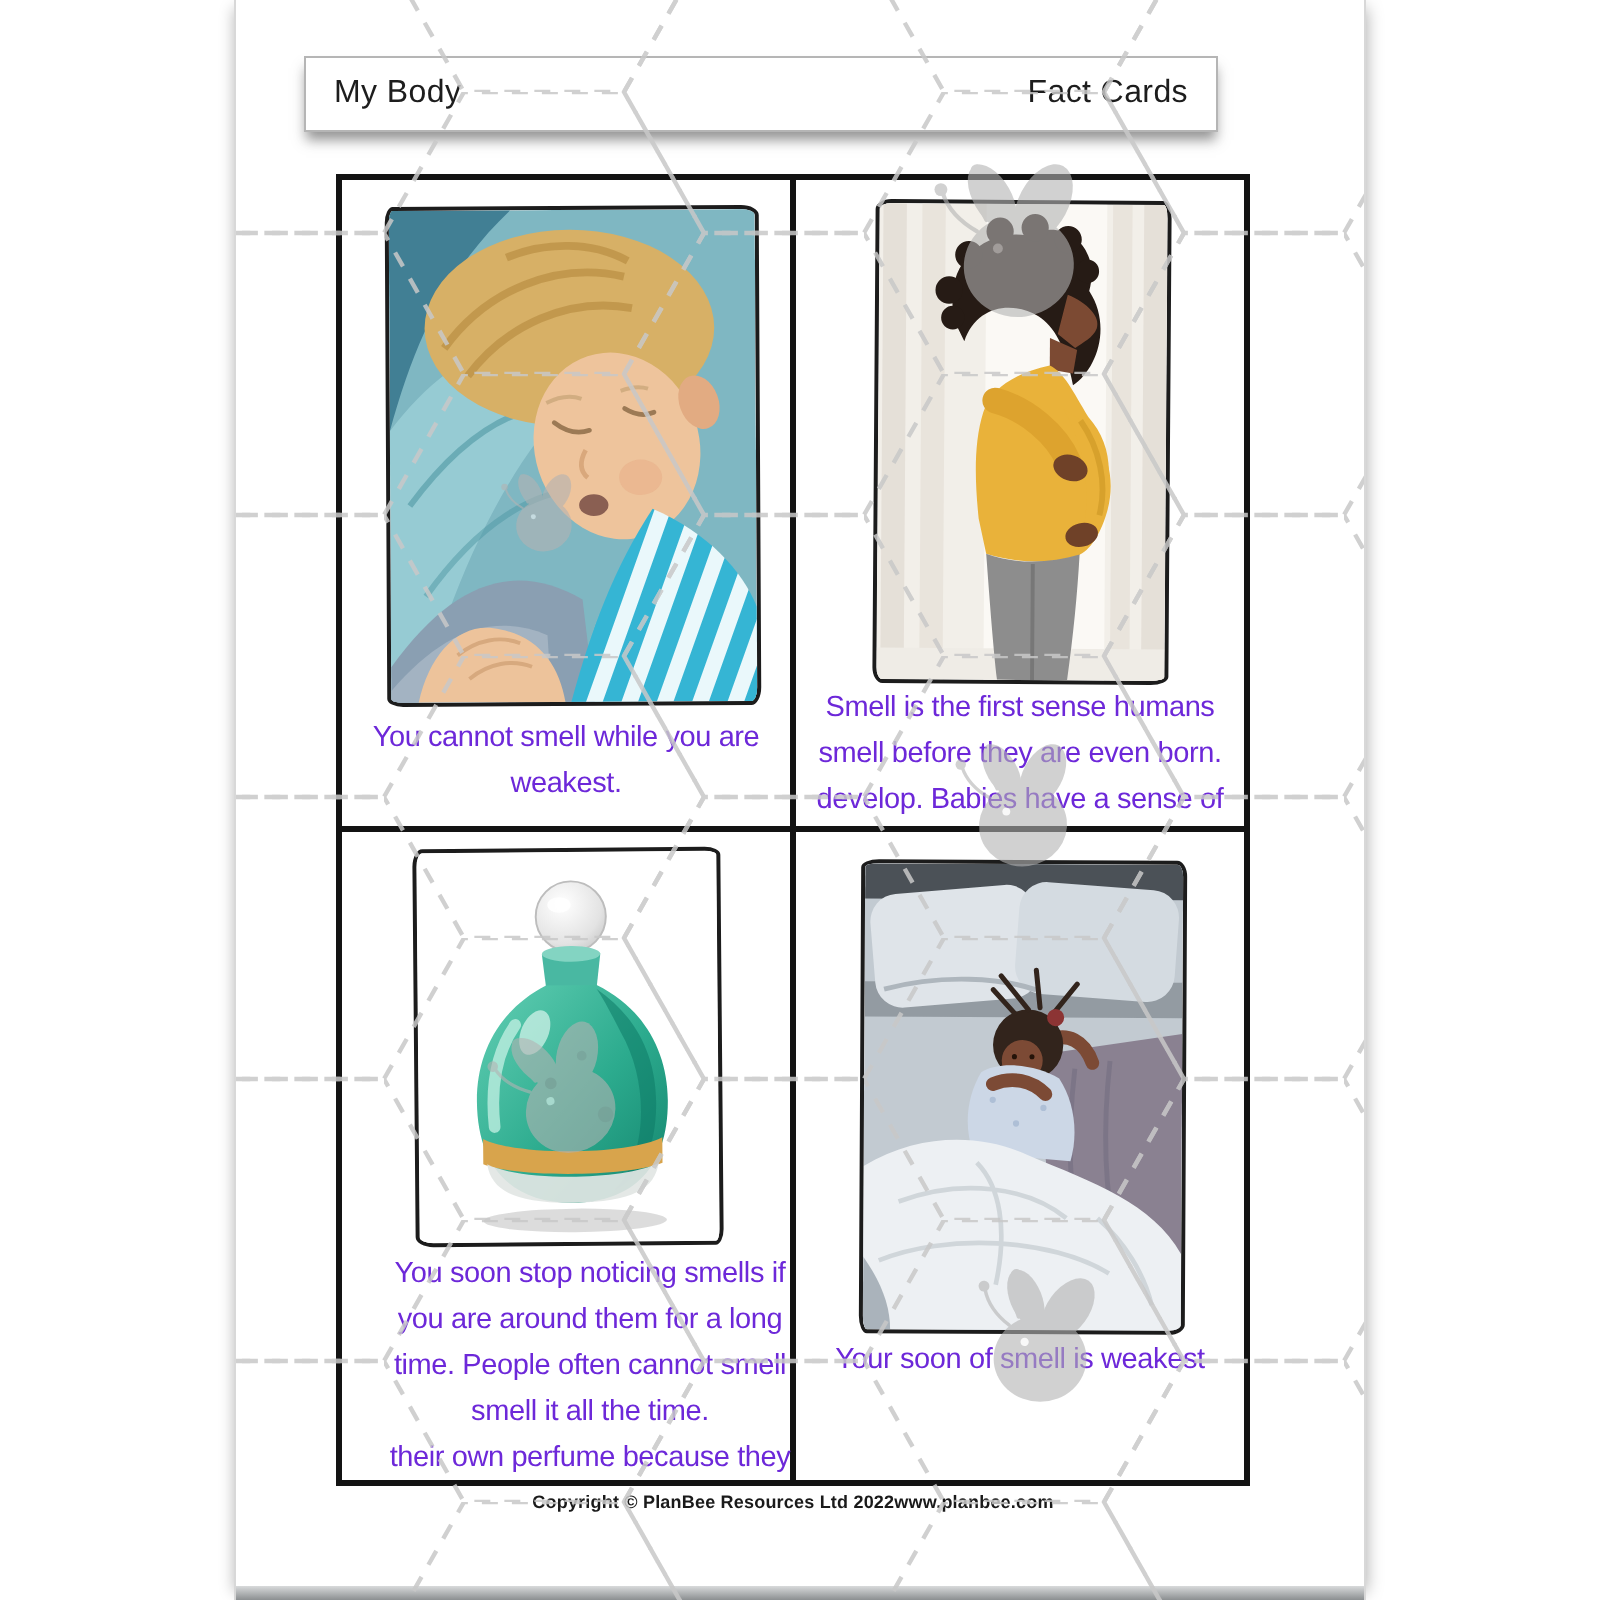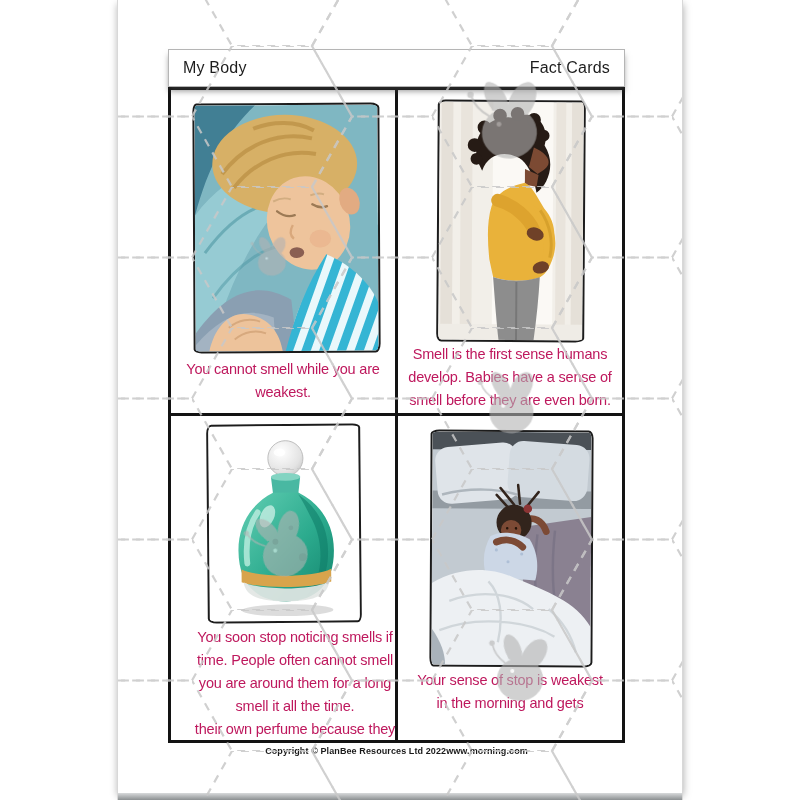--- a/index.html
+++ b/index.html
@@ -4,42 +4,42 @@
 <style>
   html,body{margin:0;padding:0;background:#ffffff;width:800px;height:800px;overflow:hidden;
     font-family:"Liberation Sans", sans-serif;}
   .stage{position:relative;width:800px;height:800px;background:#fff;}
   
   .page{position:absolute;left:118px;top:0;width:564px;height:800px;background:#fff;
     box-shadow:0 0 0 1px #d8d8d8, -5px 0 7px -4px rgba(0,0,0,.28), 5px 0 8px -4px rgba(0,0,0,.35);}
   .page-bottom-edge{position:absolute;left:0;bottom:0;width:100%;height:7px;
     background:linear-gradient(#d8dadb,#8b8f91);}
   
-  .header-bar{position:absolute;left:50px;top:28px;width:457px;height:38px;box-sizing:border-box;
+  .header-bar{position:absolute;left:34px;top:28px;width:457px;height:38px;box-sizing:border-box;
     background:#fff;border:1px solid #b5b5b5;display:flex;justify-content:space-between;align-items:center;
     padding:0 14px;font-size:16px;color:#1d1d1d;letter-spacing:.2px;
-    box-shadow:0 5px 6px -1px rgba(60,60,60,.55);z-index:5;margin-top:21px;}
+    box-shadow:0 5px 6px -1px rgba(60,60,60,.55);z-index:5;}
   
   .cards-table{position:absolute;left:50px;top:87px;width:451px;height:650px;background:#fff;
     border:3px solid #131313;z-index:4;}
   .vdiv{position:absolute;left:224px;top:0;bottom:0;width:3px;background:#131313;}
   .hdiv{position:absolute;top:323px;left:0;right:0;height:3px;background:#131313;}
   .card{position:absolute;overflow:hidden;}
   .card.tl{left:0;top:0;width:224px;height:323px;}
   .card.tr{left:227px;top:0;width:224px;height:323px;}
   .card.bl{left:0;top:326px;width:248px;height:324px;}
   .card.br{left:227px;top:326px;width:224px;height:324px;}
   .photo-frame{position:absolute;box-sizing:border-box;border:2px solid #1c1c1c;background:#fff;overflow:hidden;}
   .photo-frame svg{display:block;width:100%;height:100%;}
   .tl .photo-frame{left:22px;top:13px;width:187px;height:250px;border-radius:4px 9px 5px 8px / 8px 5px 9px 4px;transform:rotate(-.3deg);}
   .tr .photo-frame{left:39px;top:10px;width:148px;height:242px;border-radius:8px 4px 9px 5px / 5px 9px 4px 8px;transform:rotate(.4deg);}
   .bl .photo-frame{left:36px;top:8px;width:154px;height:199px;border-radius:5px 8px 4px 9px / 9px 4px 8px 5px;transform:rotate(-.5deg);}
   .br .photo-frame{left:32px;top:14px;width:163px;height:237px;border-radius:9px 5px 8px 4px / 4px 8px 5px 9px;transform:rotate(.3deg);}
   .card-text{position:absolute;left:0;width:100%;text-align:center;font-size:14.5px;line-height:23px;
-    color:#be185d;letter-spacing:-.2px;}
+    color:#6d28d9;letter-spacing:-.2px;}
   .card-text div{white-space:nowrap;}
   .tl .card-text{top:268px;text-align:center;}
   .tr .card-text{top:253px;}
   .bl .card-text{top:210px;}
   .br .card-text{top:253px;}
   
   .footer{position:absolute;left:50px;top:746px;width:457px;display:flex;justify-content:center;
     font-size:9px;font-weight:bold;color:#1a1a1a;z-index:5;letter-spacing:.1px;}
   
   .watermark-overlay{position:absolute;left:0;top:0;width:564px;height:800px;z-index:40;pointer-events:none;}
@@ -122,22 +122,22 @@
             <path d="M104,110 C114,124 118,142 114,158" stroke="#cf9a26" stroke-width="3" fill="none" opacity=".7"></path>
             <path d="M60,100 C76,104 92,117 98,131" stroke="#dda32e" stroke-width="13" fill="none" stroke-linecap="round"></path>
             <ellipse cx="99" cy="134" rx="9" ry="6.5" fill="#6f4128" transform="rotate(18 99 134)"></ellipse>
             <ellipse cx="105" cy="168" rx="8.5" ry="6" fill="#6f4128" transform="rotate(-14 105 168)"></ellipse>
             <path d="M56,178 C58,202 60,226 62,242 L98,242 C101,220 103,198 104,178 C88,183 70,183 56,178 Z" fill="#8d8d8d"></path>
             <path d="M80,183 C80,203 80,224 80,242" stroke="#777777" stroke-width="2" fill="none"></path>
           </svg>
         </div>
         <div class="card-text">
             <div>Smell is the first sense humans</div>
+            <div>smell before they are even born.</div>
             <div>develop. Babies have a sense of</div>
-            <div>smell before they are even born.</div>
           </div>
       </div>
 
       <div class="card bl">
         <div class="photo-frame">
           <svg viewBox="0 0 154 199" preserveAspectRatio="none">
             <rect width="154" height="199" fill="#ffffff"></rect>
             <ellipse cx="80" cy="188" rx="47" ry="6" fill="#bfbfbf" opacity=".55"></ellipse>
             <defs>
               <radialGradient id="stopGrad" cx=".38" cy=".32" r=".8">
@@ -161,22 +161,22 @@
             <ellipse cx="60" cy="92" rx="7" ry="12" fill="#d8f5ec" opacity=".7" transform="rotate(24 60 92)"></ellipse>
             <path d="M33,146 C50,155 108,155 125,146 L125,159 C108,166 50,166 33,159 Z" fill="#d8a44c"></path>
             <path d="M35,159 C52,168 106,168 123,159 C121,172 110,179 79,179 C48,179 37,172 35,159 Z" fill="#e2e6e4" opacity=".92"></path>
             <circle cx="68" cy="118" r="3" fill="#0f6f5c" opacity=".5"></circle>
             <circle cx="96" cy="134" r="4" fill="#0f6f5c" opacity=".4"></circle>
             <circle cx="84" cy="104" r="2.5" fill="#0f6f5c" opacity=".4"></circle>
           </svg>
         </div>
         <div class="card-text">
             <div>You soon stop noticing smells if</div>
+            <div>you are around them for a long</div>
             <div>time. People often cannot smell</div>
-            <div>you are around them for a long</div>
             <div>smell it all the time.</div>
             <div>their own perfume because they</div>
           </div>
       </div>
 
       <div class="card br">
         <div class="photo-frame">
           <svg viewBox="0 0 163 237" preserveAspectRatio="none">
             <rect width="163" height="237" fill="#c2cad1"></rect>
             <rect x="0" y="0" width="163" height="18" fill="#4b5157"></rect>
@@ -197,29 +197,28 @@
             <path d="M66,112 C76,108 86,110 93,117" stroke="#7c4a35" stroke-width="7" fill="none" stroke-linecap="round"></path>
             <circle cx="66" cy="120" r="1.6" fill="#aebfd6"></circle>
               <circle cx="78" cy="132" r="1.6" fill="#aebfd6"></circle>
               <circle cx="92" cy="124" r="1.6" fill="#aebfd6"></circle>
             <path d="M0,154 C30,136 62,138 84,148 C118,162 148,172 163,198 L163,237 L0,237 Z" fill="#edf0f3"></path>
             <path d="M18,172 C50,160 84,164 104,180 M8,202 C42,188 96,190 126,208 M58,152 C70,164 74,186 68,214 M120,180 C134,192 144,208 148,224" stroke="#d0d6da" stroke-width="2.4" fill="none"></path>
             <path d="M0,200 C10,214 14,226 14,237 L0,237 Z" fill="#aab3bb"></path>
           </svg>
         </div>
         <div class="card-text">
-            <div>Your sense of stop is weakest</div>
-            <div>in the morning and gets</div>
+            <div>Your soon of smell is weakest</div>
           </div>
       </div>
     </div>
 
     <div class="footer">
       <span>Copyright © PlanBee Resources Ltd 2022</span>
-      <span>www.morning.com</span>
+      <span>www.planbee.com</span>
     </div>
 
     <svg class="watermark-overlay" viewBox="0 0 564 800">
       <defs>
         <pattern id="hexPat" width="240" height="141" patternUnits="userSpaceOnUse" patternTransform="translate(74,46)">
           <g fill="none" stroke="#c8c8c8" stroke-width="2.2" stroke-dasharray="8 7">
             <path d="M0,70.5 L40,0 L120,0 L160,70.5 L120,141 L40,141 Z"></path>
             <path d="M120,0 L160,-70.5 L240,-70.5 L280,0 L240,70.5 L160,70.5 Z"></path>
             <path d="M120,141 L160,70.5 L240,70.5 L280,141 L240,211.5 L160,211.5 Z"></path>
           </g>

